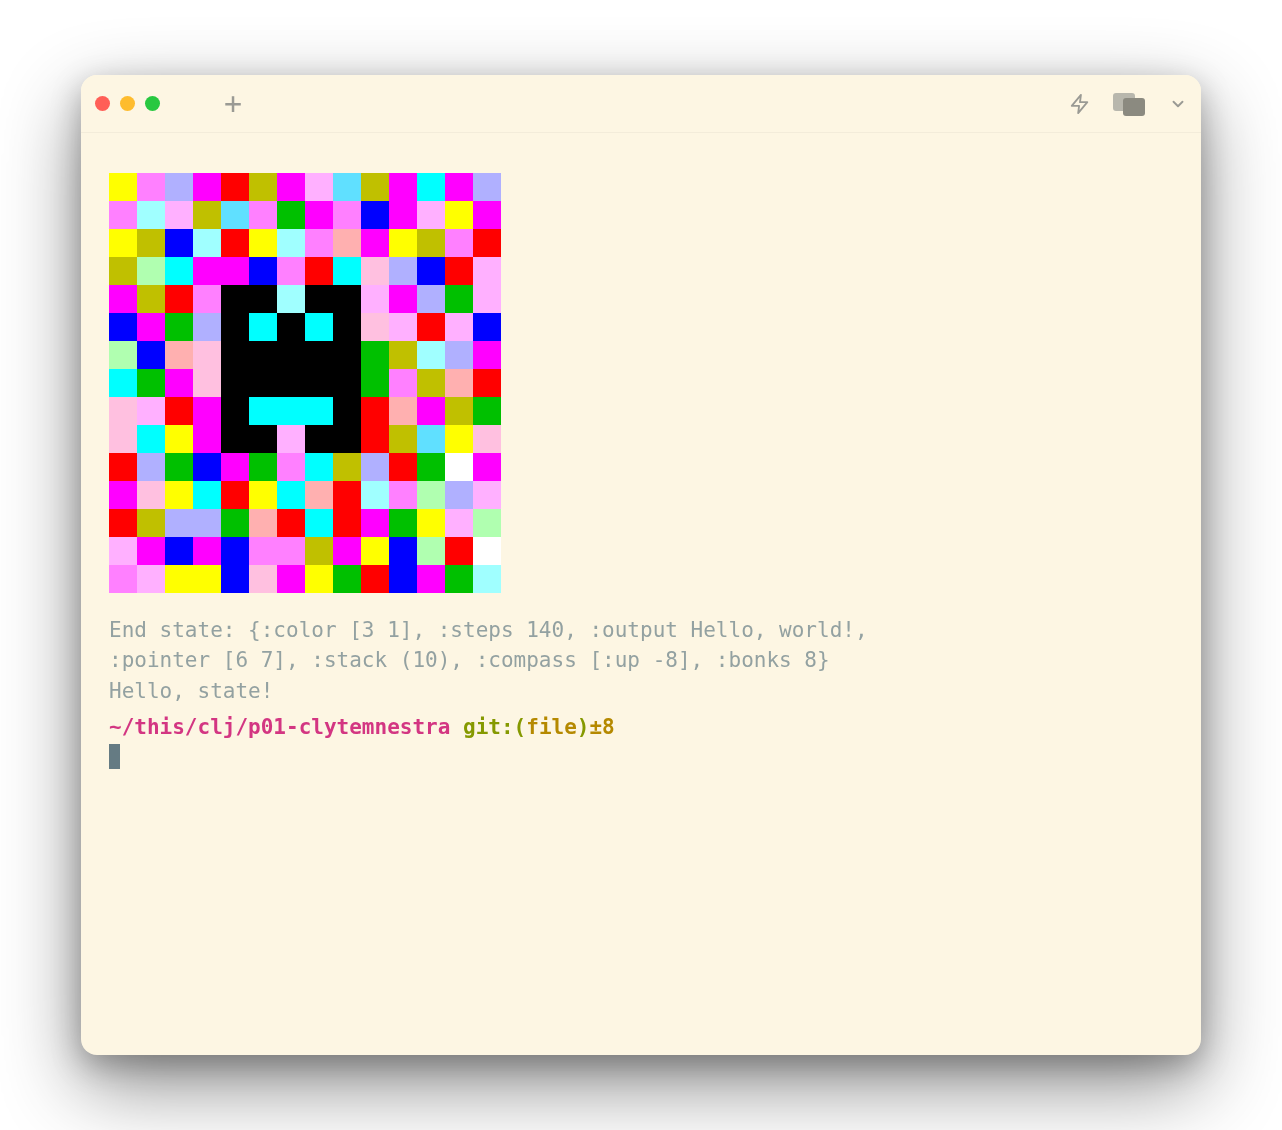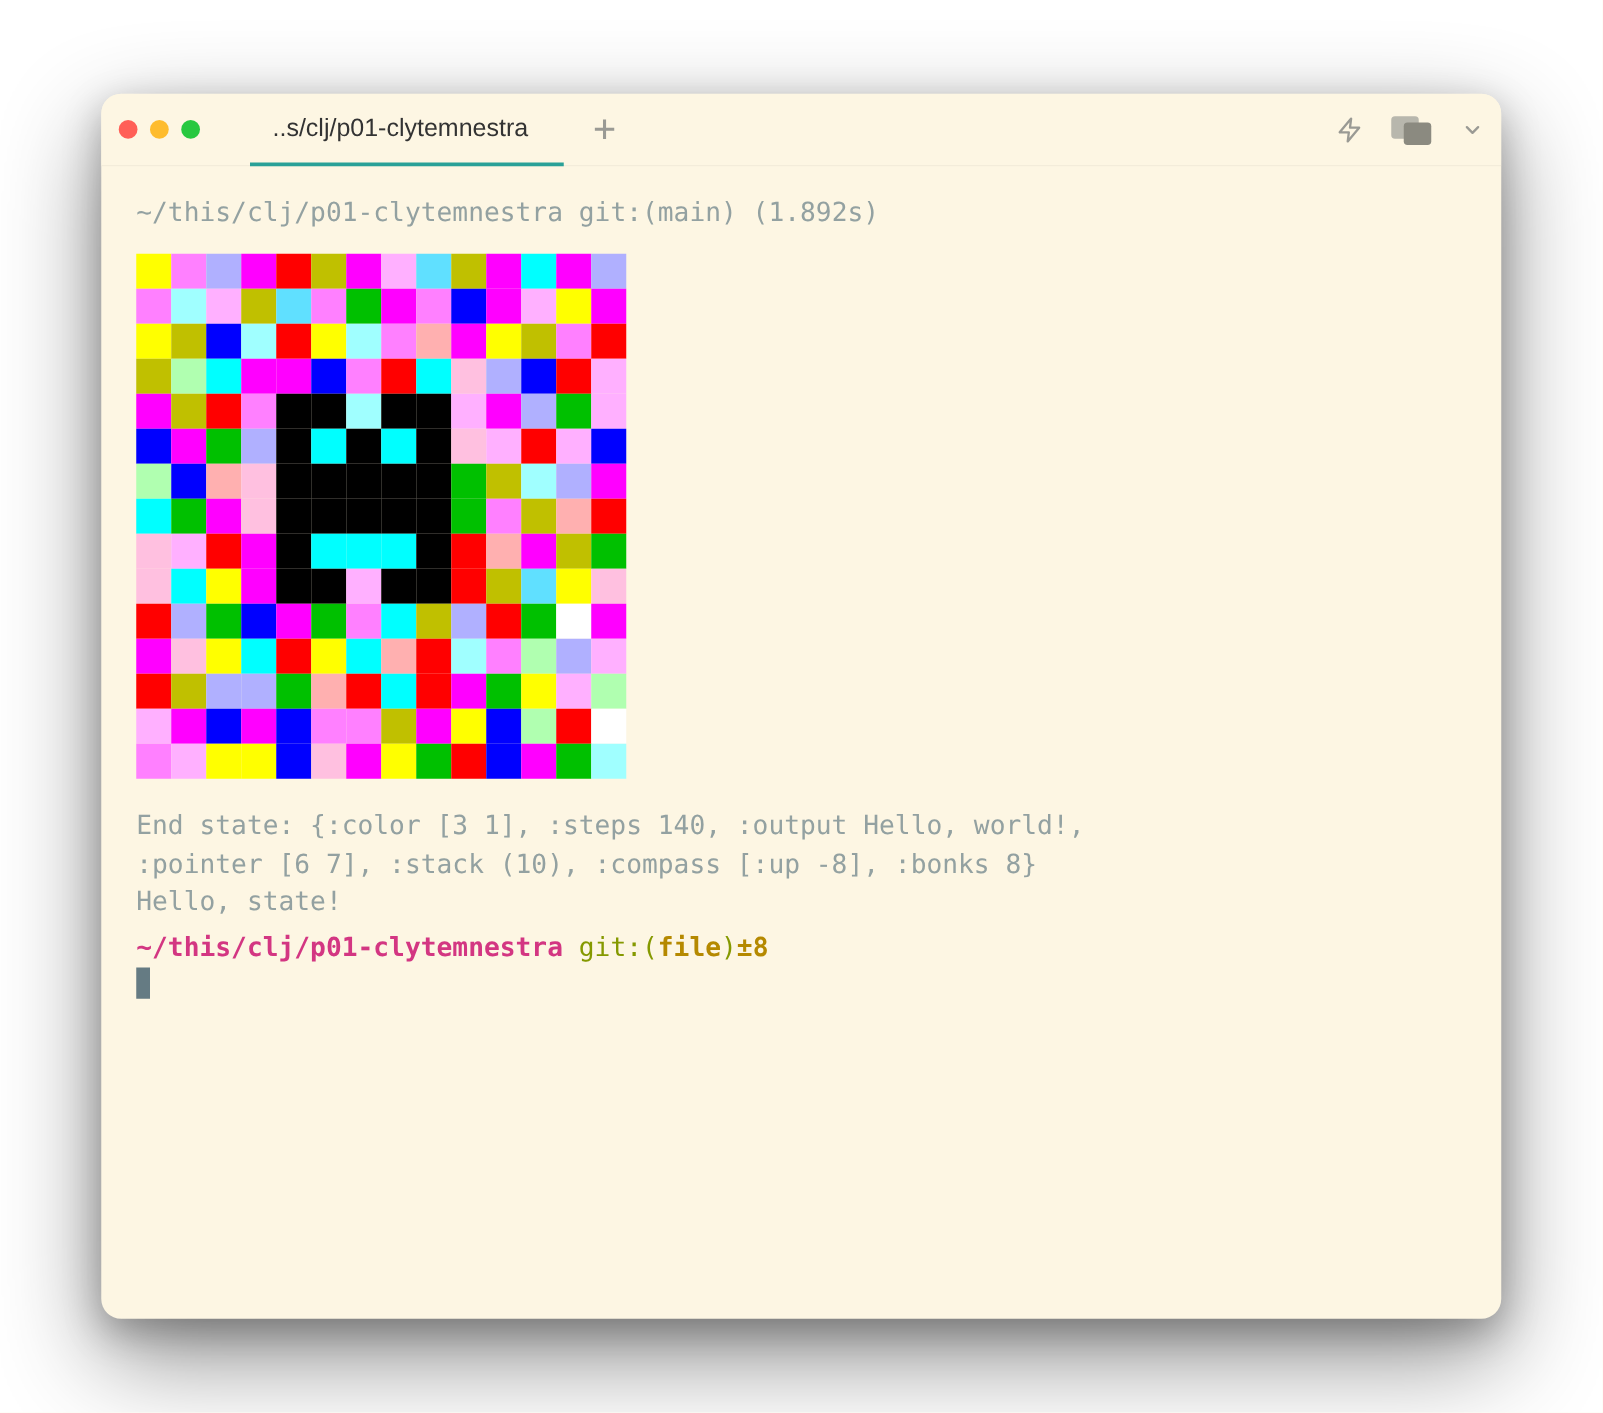--- a/index.html
+++ b/index.html
@@ -84,21 +84,21 @@
     flex: 1;
     padding: 22px 28px 24px 28px;
     font-size: 21px;
     line-height: 1.45;
     color: #93a1a1;
     overflow: hidden;
   }
   .bold { font-weight: 700; color:#657b83; }
   .faint { color:#93a1a1; }
   .magenta { color:#d33682; font-weight:700; }
-  .olive   { color:#859900; font-weight:400; }
+  .olive   { color:#859900; font-weight:700; }
   .yellow  { color:#b58900; font-weight:700; }
   .row { white-space: pre; }
   .grid-wrap { margin: 18px 0 22px 0; }
   .pixgrid {
     display: grid;
     grid-template-columns: repeat(14, 28px);
     grid-auto-rows: 28px;
     width: calc(14 * 28px);
   }
   .px { width:28px; height:28px; }
@@ -114,23 +114,20 @@
 <body>
 
 <div class="stage">
   <div class="window">
 
     <div class="titlebar">
       <div class="traffic">
         <div class="dot red"></div>
         <div class="dot yel"></div>
         <div class="dot grn"></div>
-      </div>
-      <div class="tab">
-        <span>..s/clj/p01-clytemnestra</span>
       </div>
       <div class="newtab">
         <span>+</span>
       </div>
       <div class="tb-right">
         <span class="ic">
           <svg width="22" height="26" viewBox="0 0 24 24" fill="none" stroke="#9a9a94" stroke-width="2" stroke-linejoin="round" stroke-linecap="round">
               <polygon points="13 2 3 14 11 14 10 22 20 10 12 10 13 2"></polygon>
             </svg>
         </span>
@@ -140,21 +137,20 @@
         </span>
         <span class="ic">
           <svg width="18" height="18" viewBox="0 0 24 24" fill="none" stroke="#9a9a94" stroke-width="2.5" stroke-linecap="round" stroke-linejoin="round">
               <polyline points="6 9 12 15 18 9"></polyline>
             </svg>
         </span>
       </div>
     </div>
 
     <div class="term">
-      <div class="row"><span class="faint">~/this/clj/p01-clytemnestra</span><span class="faint"> git:(main)</span><span class="faint"> (1.892s)</span></div>
 
       <div class="grid-wrap">
         <div class="pixgrid" id="pixgrid">
             <div class="px" style="background: rgb(255, 255, 0);"></div>
             <div class="px" style="background: rgb(255, 128, 255);"></div>
             <div class="px" style="background: rgb(176, 176, 255);"></div>
             <div class="px" style="background: rgb(255, 0, 255);"></div>
             <div class="px" style="background: rgb(255, 0, 0);"></div>
             <div class="px" style="background: rgb(192, 192, 0);"></div>
             <div class="px" style="background: rgb(255, 0, 255);"></div>

